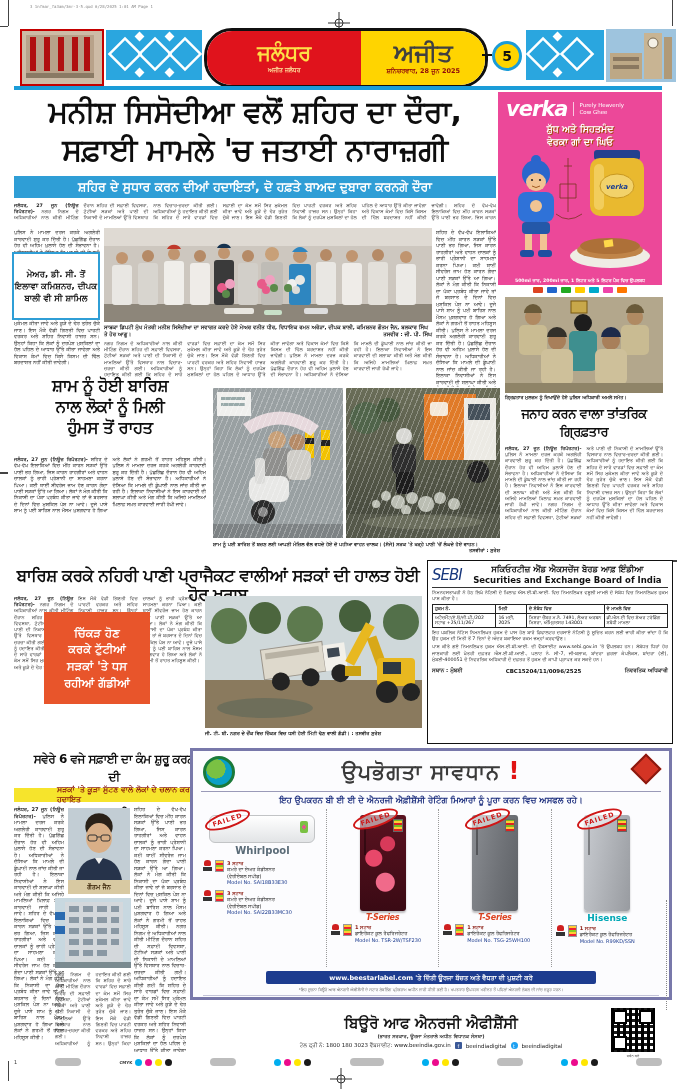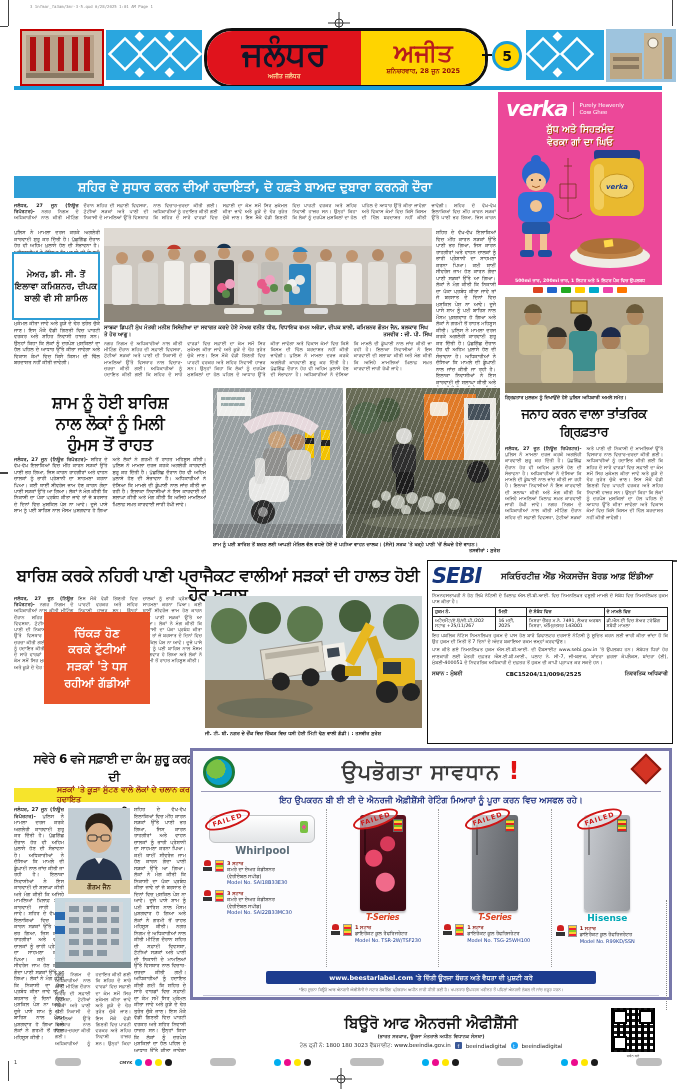--- a/index.html
+++ b/index.html
@@ -95,25 +95,25 @@
         <g fill="#fff">
           <rect x="30" y="3" width="7" height="7" transform="rotate(45 33.5 6.5)"></rect>
           <rect x="60" y="3" width="7" height="7" transform="rotate(45 63.5 6.5)"></rect>
           <rect x="30" y="39" width="7" height="7" transform="rotate(45 33.5 42.5)"></rect>
           <rect x="60" y="39" width="7" height="7" transform="rotate(45 63.5 42.5)"></rect>
         </g>
       </svg>
     </div>
     <div class="abs" style="left:190px;top:0;width:278px;height:54px;border:3px solid #101010;border-radius:28px;background:#fff;overflow:hidden;display:flex;">
       <div style="flex:1.25;background:#e0131c;display:flex;flex-direction:column;align-items:center;justify-content:center;">
-        <div style="color:#0f172a;font-size:33px;font-weight:bold;line-height:1;">ਜਲੰਧਰ</div>
+        <div style="color:#fde047;font-size:21px;font-weight:bold;line-height:1;">ਜਲੰਧਰ</div>
         <div style="color:#ffe9a0;font-size:6px;font-weight:bold;margin-top:2px;">ਅਜੀਤ ਜਲੰਧਰ</div>
       </div>
       <div style="flex:1;background:#ffd400;display:flex;flex-direction:column;align-items:center;justify-content:center;">
-        <div style="color:#b91c1c;font-size:24px;font-weight:bold;line-height:1;">ਅਜੀਤ</div>
+        <div style="color:#404040;font-size:24px;font-weight:bold;line-height:1;">ਅਜੀਤ</div>
         <div style="color:#8f0a0a;font-size:6.5px;font-weight:bold;margin-top:2px;">ਸ਼ਨਿਚਰਵਾਰ, 28 ਜੂਨ 2025</div>
       </div>
     </div>
     <div class="cropline" style="left:468px;top:26px;width:10px;height:2px;background:#111;"></div>
     <div class="abs" style="left:478px;top:13px;width:24px;height:24px;border-radius:50%;background:#ffd400;border:3px solid #1b9cd8;display:flex;align-items:center;justify-content:center;font-size:14px;font-weight:bold;color:#111;">5</div>
     <div class="abs" style="left:512px;top:2px;">
       <svg width="78" height="50">
         <rect width="78" height="50" fill="#2aa6df"></rect>
         <g stroke="#fff" stroke-width="2.5" fill="none">
           <rect x="6" y="13" width="22" height="22" transform="rotate(45 17 24)"></rect>
@@ -132,20 +132,24 @@
         <circle cx="47" cy="14" r="5" fill="#f4f0e6" stroke="#7a6a50"></circle>
         <rect x="4" y="24" width="32" height="26" fill="#bda886"></rect>
         <rect x="7" y="28" width="26" height="4" fill="#8a7860"></rect>
         <rect x="7" y="36" width="26" height="4" fill="#8a7860"></rect>
         <rect x="58" y="8" width="8" height="42" fill="#b09a78"></rect>
       </svg>
     </div>
   </div>
   <div class="abs" style="left:14px;top:86px;width:648px;height:4px;background:#1b9cd8;"></div>
 
+  <div class="abs hl" style="left:14px;top:93px;width:482px;font-size:30px;line-height:1.26;text-align:center;">
+    <div>ਮਨੀਸ਼ ਸਿਸੋਦੀਆ ਵਲੋਂ ਸ਼ਹਿਰ ਦਾ ਦੌਰਾ,</div>
+    <div>ਸਫ਼ਾਈ ਮਾਮਲੇ 'ਚ ਜਤਾਈ ਨਾਰਾਜ਼ਗੀ</div>
+  </div>
   <div class="abs" style="left:14px;top:176px;width:482px;height:22px;background:#2f9ed6;color:#fff;font-weight:bold;font-size:12.5px;display:flex;align-items:center;justify-content:center;">ਸ਼ਹਿਰ ਦੇ ਸੁਧਾਰ ਕਰਨ ਦੀਆਂ ਹਦਾਇਤਾਂ, ਦੋ ਹਫ਼ਤੇ ਬਾਅਦ ਦੁਬਾਰਾ ਕਰਨਗੇ ਦੌਰਾ</div>
 
   <div class="abs body-txt c7" style="left:14px;top:203px;width:482px;height:24px;font-size:4.8px;">
     <span class="dl">ਜਲੰਧਰ, 27 ਜੂਨ (ਨਿਊਜ਼ ਰਿਪੋਰਟਰ)-</span>
     <span>ਨਗਰ ਨਿਗਮ ਦੇ ਅਧਿਕਾਰੀਆਂ ਨਾਲ ਕੀਤੀ ਮੀਟਿੰਗ ਦੌਰਾਨ ਸ਼ਹਿਰ ਦੀ ਸਫ਼ਾਈ ਵਿਵਸਥਾ, ਟੁੱਟੀਆਂ ਸੜਕਾਂ ਅਤੇ ਪਾਣੀ ਦੀ ਨਿਕਾਸੀ ਦੇ ਮਾਮਲਿਆਂ ਉੱਤੇ ਵਿਸਥਾਰ ਨਾਲ ਵਿਚਾਰ-ਚਰਚਾ ਕੀਤੀ ਗਈ। ਅਧਿਕਾਰੀਆਂ ਨੂੰ ਹਦਾਇਤ ਕੀਤੀ ਗਈ ਕਿ ਸ਼ਹਿਰ ਦੇ ਸਾਰੇ ਵਾਰਡਾਂ ਵਿਚ ਸਫ਼ਾਈ ਦਾ ਕੰਮ ਸਮੇਂ ਸਿਰ ਮੁਕੰਮਲ ਕੀਤਾ ਜਾਵੇ ਅਤੇ ਕੂੜੇ ਦੇ ਢੇਰ ਤੁਰੰਤ ਚੁੱਕੇ ਜਾਣ। ਇਸ ਮੌਕੇ ਵੱਡੀ ਗਿਣਤੀ ਵਿਚ ਪਾਰਟੀ ਵਰਕਰ ਅਤੇ ਸ਼ਹਿਰ ਨਿਵਾਸੀ ਹਾਜ਼ਰ ਸਨ। ਉਨ੍ਹਾਂ ਕਿਹਾ ਕਿ ਲੋਕਾਂ ਨੂੰ ਦਰਪੇਸ਼ ਮੁਸ਼ਕਿਲਾਂ ਦਾ ਹੱਲ ਪਹਿਲ ਦੇ ਆਧਾਰ ਉੱਤੇ ਕੀਤਾ ਜਾਵੇਗਾ ਅਤੇ ਵਿਕਾਸ ਕੰਮਾਂ ਵਿਚ ਕਿਸੇ ਕਿਸਮ ਦੀ ਢਿੱਲ ਬਰਦਾਸ਼ਤ ਨਹੀਂ ਕੀਤੀ ਜਾਵੇਗੀ।</span>
     <span>ਸ਼ਹਿਰ ਦੇ ਵੱਖ-ਵੱਖ ਇਲਾਕਿਆਂ ਵਿਚ ਮੀਂਹ ਕਾਰਨ ਸੜਕਾਂ ਉੱਤੇ ਪਾਣੀ ਭਰ ਗਿਆ, ਜਿਸ ਕਾਰਨ ਰਾਹਗੀਰਾਂ ਅਤੇ ਵਾਹਨ ਚਾਲਕਾਂ ਨੂੰ ਭਾਰੀ ਪ੍ਰੇਸ਼ਾਨੀ ਦਾ ਸਾਹਮਣਾ ਕਰਨਾ ਪਿਆ। ਕਈ ਥਾਈਂ ਸੀਵਰੇਜ ਜਾਮ ਹੋਣ ਕਾਰਨ ਗੰਦਾ ਪਾਣੀ ਸੜਕਾਂ ਉੱਤੇ ਆ ਗਿਆ। ਲੋਕਾਂ ਨੇ ਮੰਗ ਕੀਤੀ ਕਿ ਨਿਕਾਸੀ ਦਾ ਪੱਕਾ ਪ੍ਰਬੰਧ ਕੀਤਾ ਜਾਵੇ ਤਾਂ ਜੋ ਬਰਸਾਤ ਦੇ ਦਿਨਾਂ ਵਿਚ ਮੁਸ਼ਕਿਲ ਪੇਸ਼ ਨਾ ਆਵੇ। ਦੂਜੇ ਪਾਸੇ ਸ਼ਾਮ ਨੂੰ ਪਈ ਬਾਰਿਸ਼ ਨਾਲ ਮੌਸਮ ਖ਼ੁਸ਼ਗਵਾਰ ਹੋ ਗਿਆ ਅਤੇ ਲੋਕਾਂ ਨੇ ਗਰਮੀ ਤੋਂ ਰਾਹਤ ਮਹਿਸੂਸ ਕੀਤੀ।</span>
   </div>
 
   <div class="abs" style="left:14px;top:229px;width:86px;height:158px;">
     <div class="body-txt" style="width:86px;height:158px;">
@@ -273,21 +277,21 @@
       <i style="width:10px;height:6px;background:#d42;border-radius:1px;"></i>
       <i style="width:10px;height:6px;background:#26c;border-radius:1px;"></i>
       <i style="width:10px;height:6px;background:#2a2;border-radius:1px;"></i>
       <i style="width:10px;height:6px;background:#fc0;border-radius:1px;"></i>
       <i style="width:10px;height:6px;background:#0ac;border-radius:1px;"></i>
       <i style="width:10px;height:6px;background:#e4a;border-radius:1px;"></i>
       <i style="width:10px;height:6px;background:#f70;border-radius:1px;"></i>
     </div>
   </div>
 
-  <div class="abs hl center" style="left:14px;top:392px;width:192px;font-size:16.5px;line-height:1.28;">
+  <div class="abs hl center" style="left:14px;top:375px;width:192px;font-size:16.5px;line-height:1.28;">
     <div>ਸ਼ਾਮ ਨੂੰ ਹੋਈ ਬਾਰਿਸ਼</div>
     <div>ਨਾਲ ਲੋਕਾਂ ਨੂੰ ਮਿਲੀ</div>
     <div>ਹੁੰਮਸ ਤੋਂ ਰਾਹਤ</div>
   </div>
   <div class="abs body-txt c2" style="left:14px;top:456px;width:192px;height:104px;font-size:4.9px;">
     <span class="dl">ਜਲੰਧਰ, 27 ਜੂਨ (ਨਿਊਜ਼ ਰਿਪੋਰਟਰ)-</span>
     <span>ਸ਼ਹਿਰ ਦੇ ਵੱਖ-ਵੱਖ ਇਲਾਕਿਆਂ ਵਿਚ ਮੀਂਹ ਕਾਰਨ ਸੜਕਾਂ ਉੱਤੇ ਪਾਣੀ ਭਰ ਗਿਆ, ਜਿਸ ਕਾਰਨ ਰਾਹਗੀਰਾਂ ਅਤੇ ਵਾਹਨ ਚਾਲਕਾਂ ਨੂੰ ਭਾਰੀ ਪ੍ਰੇਸ਼ਾਨੀ ਦਾ ਸਾਹਮਣਾ ਕਰਨਾ ਪਿਆ। ਕਈ ਥਾਈਂ ਸੀਵਰੇਜ ਜਾਮ ਹੋਣ ਕਾਰਨ ਗੰਦਾ ਪਾਣੀ ਸੜਕਾਂ ਉੱਤੇ ਆ ਗਿਆ। ਲੋਕਾਂ ਨੇ ਮੰਗ ਕੀਤੀ ਕਿ ਨਿਕਾਸੀ ਦਾ ਪੱਕਾ ਪ੍ਰਬੰਧ ਕੀਤਾ ਜਾਵੇ ਤਾਂ ਜੋ ਬਰਸਾਤ ਦੇ ਦਿਨਾਂ ਵਿਚ ਮੁਸ਼ਕਿਲ ਪੇਸ਼ ਨਾ ਆਵੇ। ਦੂਜੇ ਪਾਸੇ ਸ਼ਾਮ ਨੂੰ ਪਈ ਬਾਰਿਸ਼ ਨਾਲ ਮੌਸਮ ਖ਼ੁਸ਼ਗਵਾਰ ਹੋ ਗਿਆ ਅਤੇ ਲੋਕਾਂ ਨੇ ਗਰਮੀ ਤੋਂ ਰਾਹਤ ਮਹਿਸੂਸ ਕੀਤੀ।</span>
     <span>ਪੁਲਿਸ ਨੇ ਮਾਮਲਾ ਦਰਜ ਕਰਕੇ ਅਗਲੇਰੀ ਕਾਰਵਾਈ ਸ਼ੁਰੂ ਕਰ ਦਿੱਤੀ ਹੈ। ਪੁੱਛਗਿੱਛ ਦੌਰਾਨ ਹੋਰ ਵੀ ਅਹਿਮ ਖ਼ੁਲਾਸੇ ਹੋਣ ਦੀ ਸੰਭਾਵਨਾ ਹੈ। ਅਧਿਕਾਰੀਆਂ ਨੇ ਦੱਸਿਆ ਕਿ ਮਾਮਲੇ ਦੀ ਡੂੰਘਾਈ ਨਾਲ ਜਾਂਚ ਕੀਤੀ ਜਾ ਰਹੀ ਹੈ। ਇਲਾਕਾ ਨਿਵਾਸੀਆਂ ਨੇ ਇਸ ਕਾਰਵਾਈ ਦੀ ਸ਼ਲਾਘਾ ਕੀਤੀ ਅਤੇ ਮੰਗ ਕੀਤੀ ਕਿ ਅਜਿਹੇ ਮਾਮਲਿਆਂ ਖ਼ਿਲਾਫ਼ ਸਖ਼ਤ ਕਾਰਵਾਈ ਜਾਰੀ ਰੱਖੀ ਜਾਵੇ।</span>
   </div>
 
@@ -425,23 +429,24 @@
         <circle cx="182" cy="96" r="11" fill="#232323"></circle>
           <circle cx="206" cy="96" r="9" fill="#232323"></circle>
         <rect x="140" y="70" width="16" height="10" fill="#caa012"></rect>
       </g>
     </svg>
   </div>
   <div class="abs cap" style="left:205px;top:730px;width:217px;font-size:5px;">ਜੀ. ਟੀ. ਬੀ. ਨਗਰ ਦੇ ਚੌਂਕ ਵਿਚ ਚਿੱਕੜ ਵਿਚ ਧਸੀ ਹੋਈ ਮਿੱਟੀ ਢੋਣ ਵਾਲੀ ਗੱਡੀ। : ਤਸਵੀਰ ਸੁਰੇਸ਼</div>
 
   <div class="abs" style="left:427px;top:560px;width:246px;height:184px;border:1.5px solid #111;background:#fff;padding:3px 4px;box-sizing:border-box;">
     <div style="display:flex;align-items:center;gap:5px;border-bottom:1px solid #333;padding-bottom:2px;">
-      <div style="font-size:21px;font-weight:bold;font-style:italic;color:#16367c;letter-spacing:-1px;text-align:right;">SEBI</div>
+      <div style="font-size:15px;font-weight:normal;font-style:italic;color:#16367c;letter-spacing:-1px;text-align:right;">SEBI</div>
       <div style="flex:1;text-align:center;">
         <div style="font-size:8.5px;font-weight:bold;">ਸਕਿਓਰਟੀਜ਼ ਐਂਡ ਐਕਸਚੇਂਜ ਬੋਰਡ ਆਫ਼ ਇੰਡੀਆ</div>
+        <div style="font-size:8.5px;font-weight:bold;">Securities and Exchange Board of India</div>
       </div>
     </div>
     <div class="body-txt" style="font-size:4.8px;margin-top:2px;">ਨਿਮਨਹਸਤਾਖਰੀ ਨੇ ਹੇਠ ਲਿਖੇ ਨੋਟਿਸੀ ਦੇ ਖ਼ਿਲਾਫ਼ ਐਸ.ਈ.ਬੀ.ਆਈ. ਵਿਚ ਨਿਮਨਲਿਖਤ ਵਸੂਲੀ ਮਾਮਲੇ ਦੇ ਸੰਬੰਧ ਵਿਚ ਨਿਮਨਲਿਖਤ ਹੁਕਮ ਪਾਸ ਕੀਤਾ ਹੈ।</div>
     <table class="sebi" style="margin-top:2px;">
       <tbody>
           <tr>
         <th style="width:27%;">ਹੁਕਮ ਨੰ.</th>
         <th style="width:13%;">ਮਿਤੀ</th>
         <th style="width:33%;">ਦੇ ਸੰਬੰਧ ਵਿਚ</th>
         <th style="width:27%;">ਦੇ ਮਾਮਲੇ ਵਿਚ</th>

